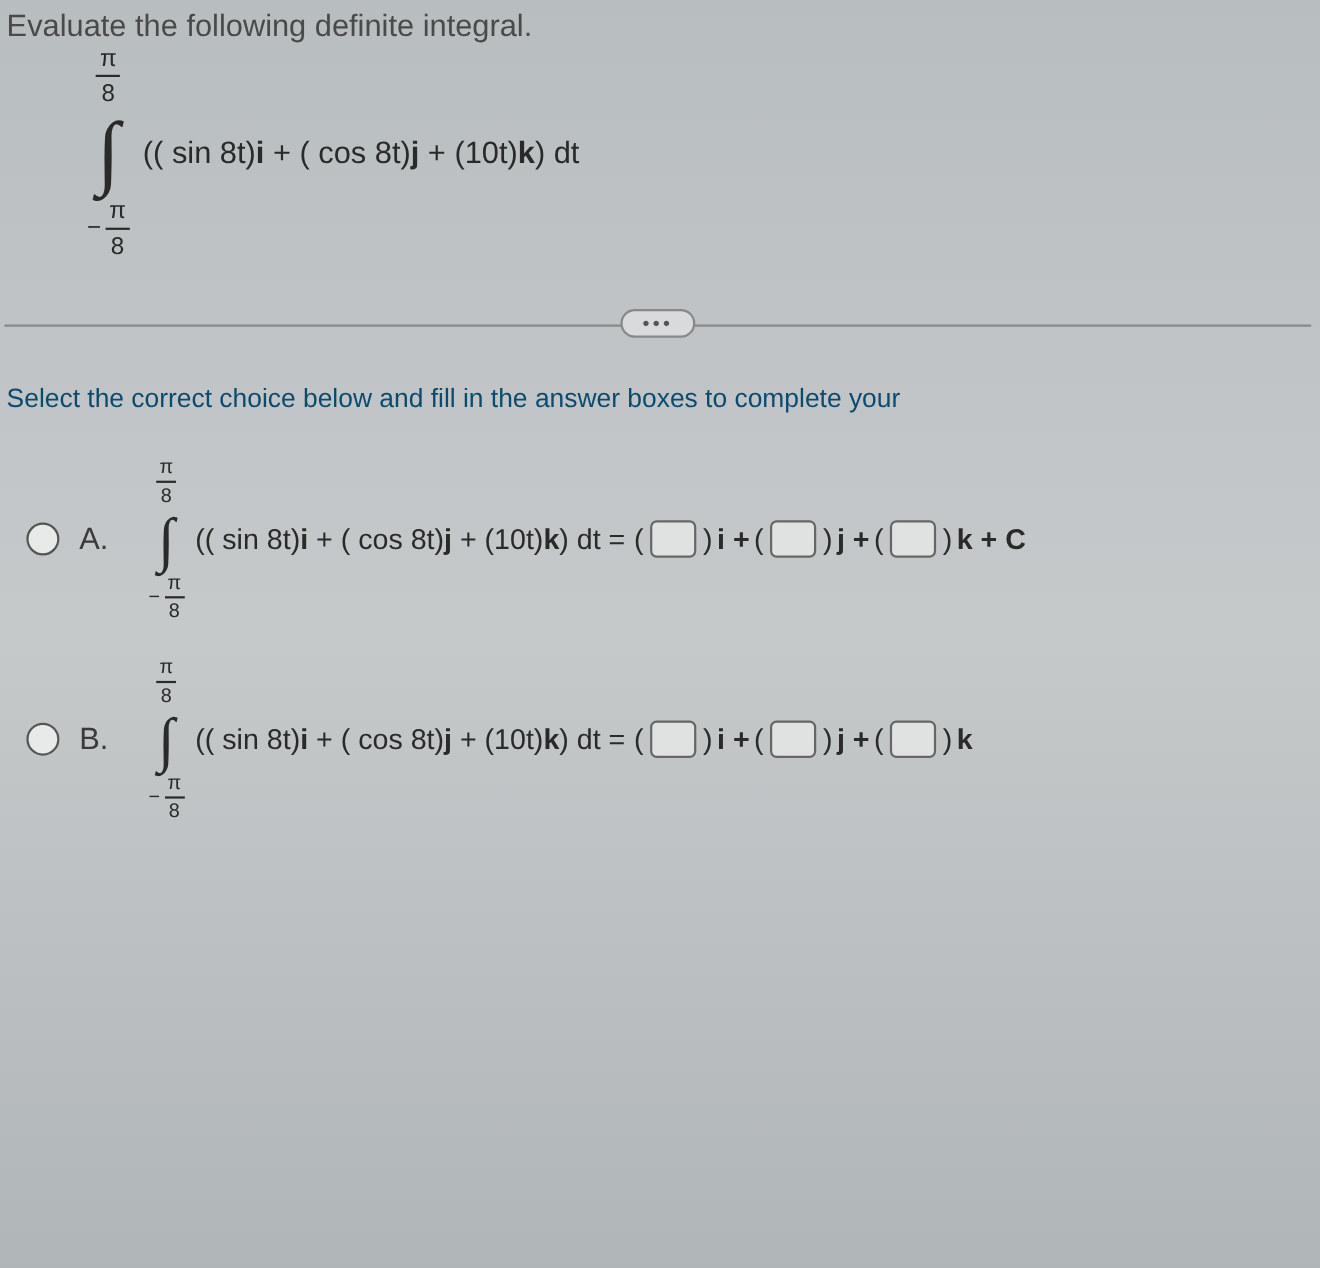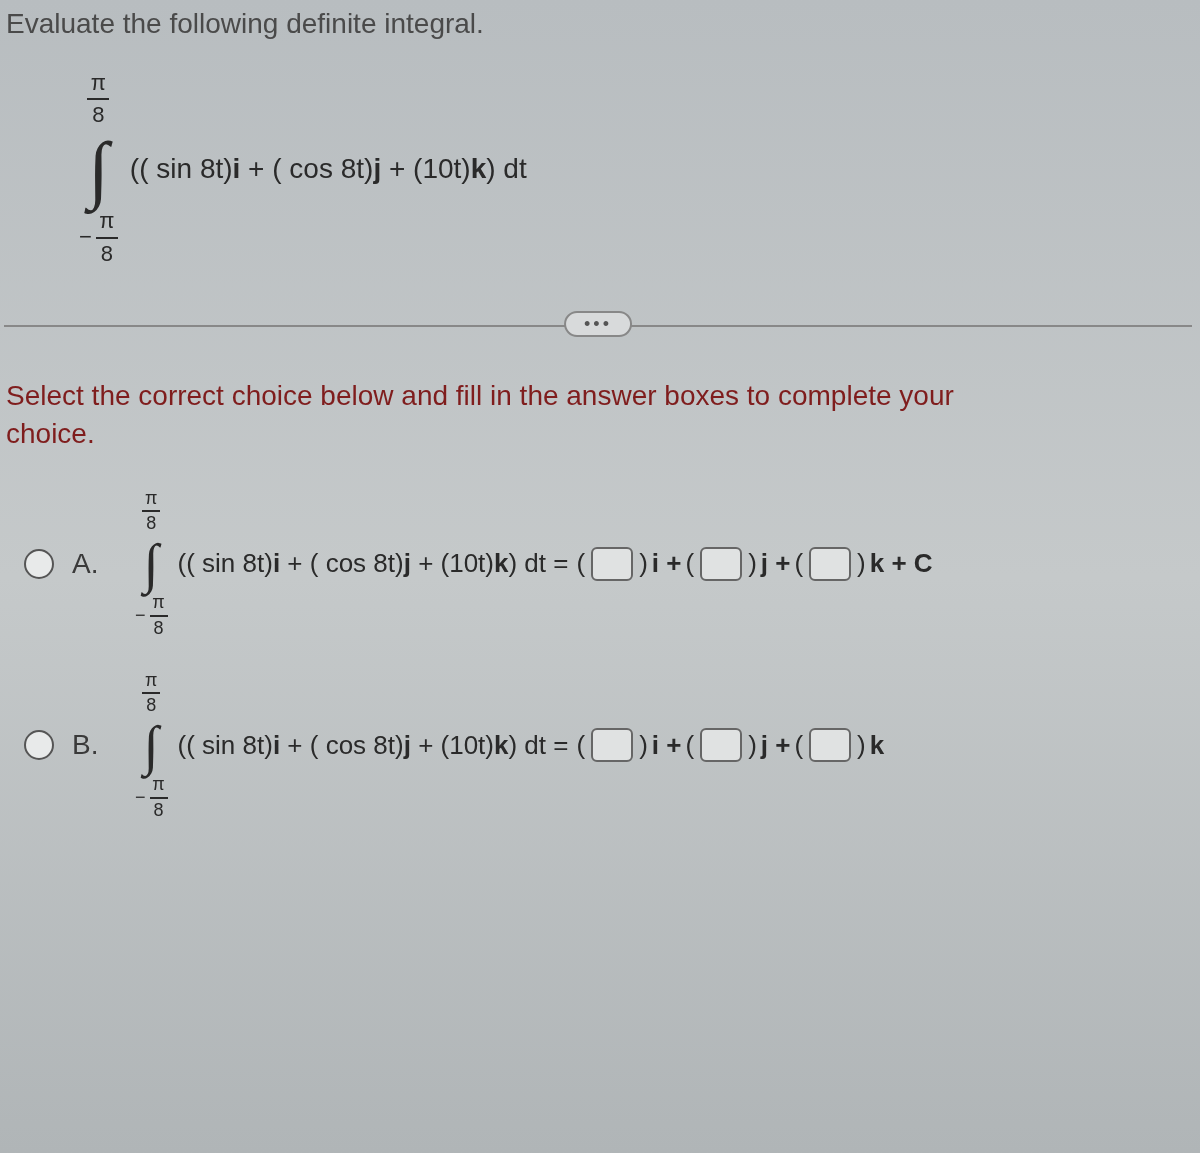--- a/index.html
+++ b/index.html
@@ -13,21 +13,20 @@
       color: #3a3a3a;
     }
     
     .container {
       padding: 8px 8px 8px 4px;
     }
     
     .question-text {
       font-size: 28px;
       color: #4a4a4a;
-      margin-bottom: 30px;
       padding-left: 2px;
     }
     
     .integral-block {
       display: flex;
       align-items: center;
       margin-left: 75px;
       margin-bottom: 40px;
     }
     
@@ -147,22 +146,22 @@
       border-radius: 14px;
       padding: 2px 18px;
       font-size: 18px;
       color: #555;
       letter-spacing: 3px;
       cursor: pointer;
       line-height: 1;
     }
     
     .instruction-text {
-      font-size: 28px;
-      color: #7f1d1d;
+      font-size: 24px;
+      color: #0c4a6e;
       line-height: 1.35;
       margin-bottom: 35px;
       padding-left: 2px;
     }
     
     .choice-row {
       display: flex;
       align-items: center;
       margin-bottom: 30px;
       padding-left: 20px;
@@ -236,21 +235,20 @@
     </div>
   </div>
 
   <div class="divider">
     <div class="divider-line"></div>
     <div class="ellipsis-btn">•••</div>
   </div>
 
   <div class="instruction-text">
     <div>Select the correct choice below and fill in the answer boxes to complete your</div>
-    <div>choice.</div>
   </div>
 
   <div class="choice-row">
     <div class="radio"></div>
     <div class="choice-label">A.</div>
 
     <div class="integral-block-small">
       <div class="limits-col-small">
         <div class="frac">
           <span>π</span>

